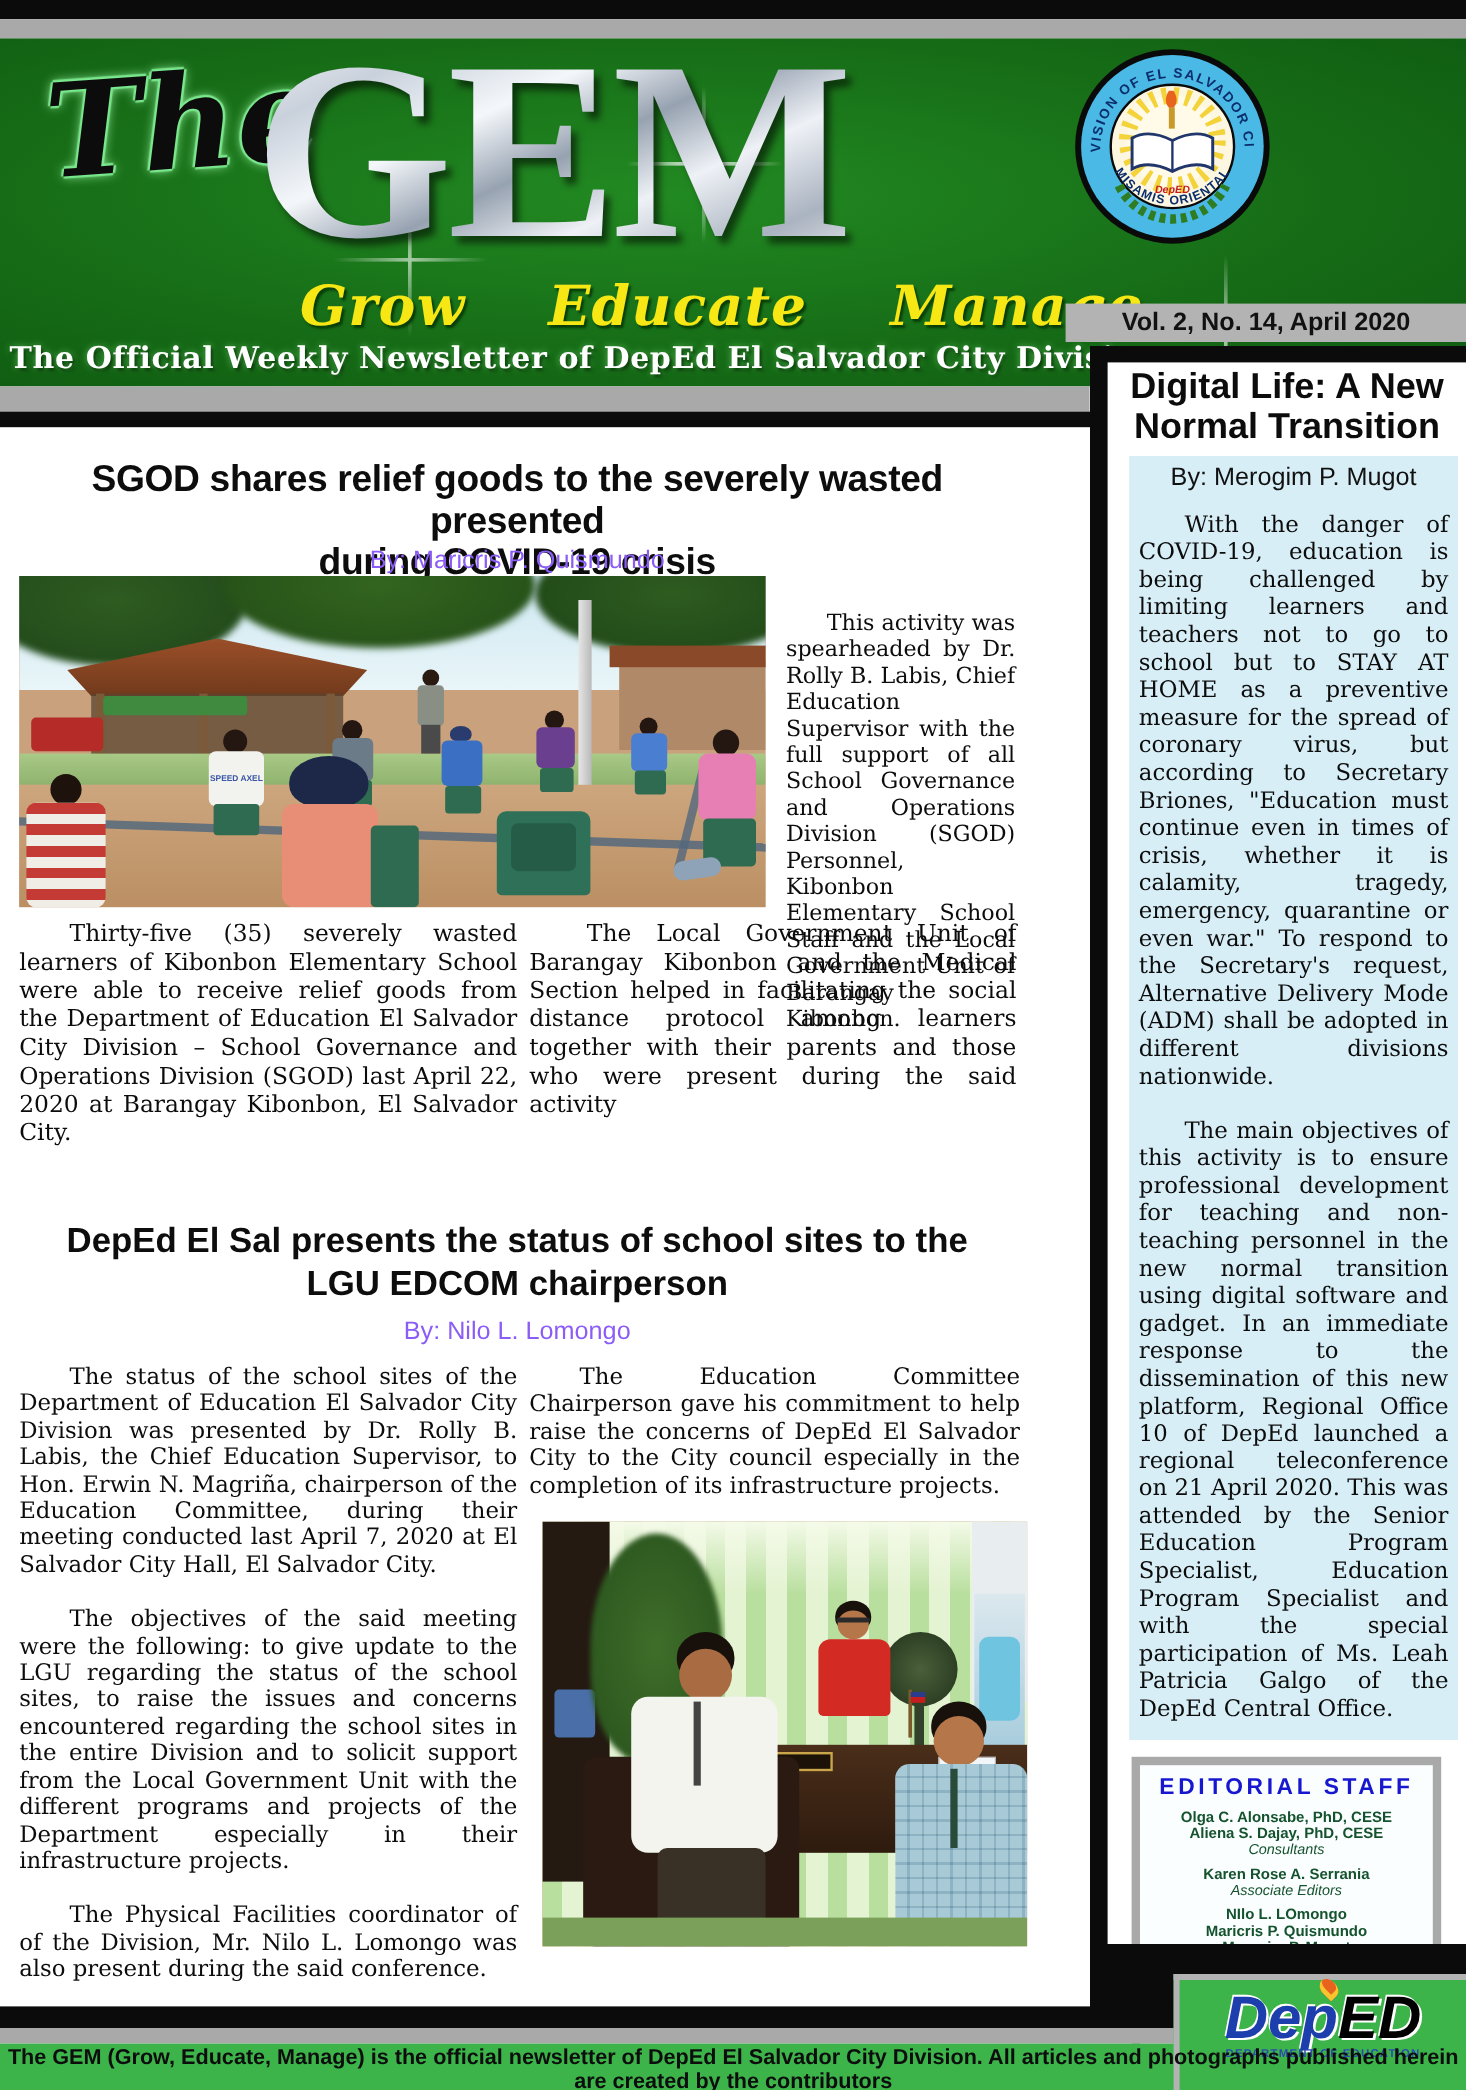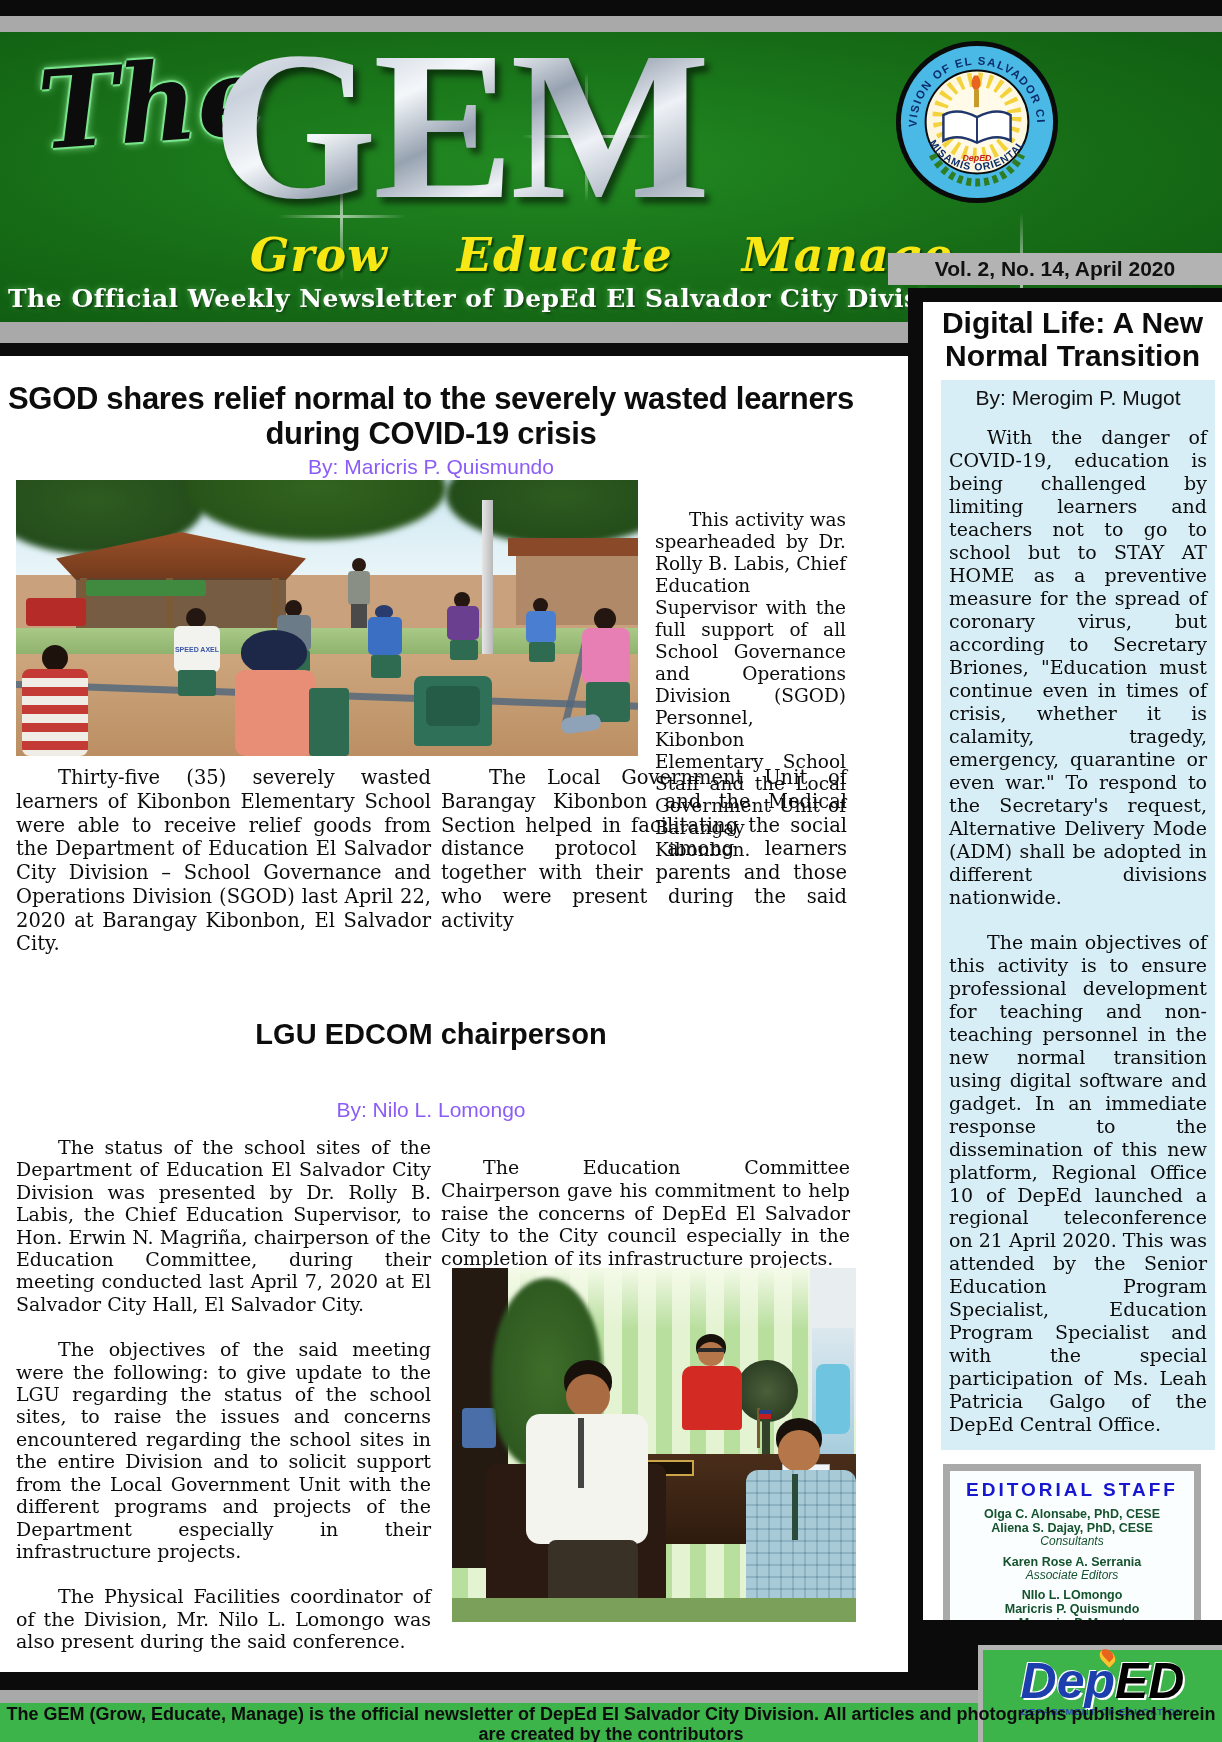--- a/index.html
+++ b/index.html
@@ -52,21 +52,21 @@
   .h2{left:2px;top:1016px;width:858px;text-align:center;font-family:"Liberation Sans",sans-serif;
       font-weight:bold;font-size:29px;line-height:1.25;color:#0d0d0d;}
   .byline2{left:2px;top:1098px;width:858px;}
 
   .serifcol{font-family:"DejaVu Serif",serif;color:#0c0c0c;text-align:justify;}
   .a1col{left:655px;top:480px;width:191px;height:282px;font-size:18.5px;line-height:1.19;}
   .a1left{left:16px;top:766px;width:415px;font-size:19.5px;line-height:1.22;text-indent:42px;}
   .a1mid{left:441px;top:766px;width:406px;font-size:19.5px;line-height:1.22;text-indent:48px;}
   .a2left{left:16px;top:1136px;width:415px;font-size:19px;line-height:1.18;}
   .a2left p{margin:0 0 23px 0;text-indent:42px;}
-  .a2right{left:441px;top:1136px;width:409px;font-size:19px;line-height:1.2;text-indent:42px;margin-top:20px;}
+  .a2right{left:441px;top:1136px;width:409px;font-size:19px;line-height:1.2;text-indent:42px;}
 
   
   .photo{overflow:hidden;background:#c9a17c;}
   .photo1{left:16px;top:480px;width:622px;height:276px;}
   .photo2{left:452px;top:1268px;width:404px;height:354px;}
   .fig div{position:absolute;}
 
   
   .sidebar{left:908px;top:288px;width:314px;height:1332px;background:#ffffff;
            border-left:15px solid #0b0b0b;border-top:14px solid #0b0b0b;box-sizing:border-box;}
@@ -150,21 +150,21 @@
     <div class="abs volbar">
       <span>Vol. 2, No. 14, April 2020</span>
     </div>
     <div class="abs banner">The Official Weekly Newsletter of DepEd El Salvador City Division</div>
   </div>
 
   <div class="abs band-gray-mid"></div>
   <div class="abs band-black-mid"></div>
 
   <div class="abs h1">
-    <div>SGOD shares relief normal to the severely wasted learners</div>
+    <div>SGOD shares relief goods to the severely wasted presented</div>
     <div>during COVID-19 crisis</div>
   </div>
   <div class="abs byline byline1">By: Maricris P. Quismundo</div>
 
   <div class="abs photo photo1">
     <div class="fig">
       <div style="left:0;top:0;width:622px;height:95px;background:linear-gradient(#cde8f2,#e9f5f8);"></div>
       <div style="left:-30px;top:-35px;width:220px;height:110px;border-radius:50%;background:radial-gradient(#2e5c20,#1f451a);filter:blur(3px);"></div>
       <div style="left:170px;top:-45px;width:260px;height:105px;border-radius:50%;background:radial-gradient(#33641f,#224c16);filter:blur(3px);"></div>
       <div style="left:430px;top:-35px;width:230px;height:100px;border-radius:50%;background:radial-gradient(#2e5c20,#1d4416);filter:blur(3px);"></div>
@@ -238,20 +238,21 @@
       </div>
       <div style="left:545px;top:236px;width:40px;height:16px;background:#8fa3b8;border-radius:8px;transform:rotate(-8deg);"></div>
     </div>
   </div>
 
   <div class="abs serifcol a1col" style="text-indent:34px;margin-top:29px;">This activity was spearheaded by Dr. Rolly B. Labis, Chief Education Supervisor with the full support of all School Governance and Operations Division (SGOD) Personnel, Kibonbon Elementary School Staff and the Local Government Unit of Barangay Kibonbon.</div>
   <div class="abs serifcol a1left">Thirty-five (35) severely wasted learners of Kibonbon Elementary School were able to receive relief goods from the Department of Education El Salvador City Division – School Governance and Operations Division (SGOD) last April 22, 2020 at Barangay Kibonbon, El Salvador City.</div>
   <div class="abs serifcol a1mid">The Local Government Unit of Barangay Kibonbon and the Medical Section helped in facilitating the social distance protocol among learners together with their parents and  those who were present during the said activity</div>
 
   <div class="abs h2">
+    <div>DepEd El Sal presents the status of school sites to the</div>
     <div>LGU EDCOM chairperson</div>
   </div>
   <div class="abs byline byline2">By: Nilo L. Lomongo</div>
 
   <div class="abs serifcol a2left">
     <p>The status of the school sites of the Department of Education El Salvador City Division was presented by Dr. Rolly B. Labis, the Chief Education Supervisor, to Hon. Erwin N. Magriña, chairperson of the Education Committee, during their meeting conducted last April 7, 2020 at El Salvador City Hall, El Salvador City.</p>
     <p>The objectives of the said meeting were the following: to give update to the LGU regarding the status of the school sites, to raise the issues and concerns encountered regarding the  school sites in the entire Division and to solicit support from the Local Government Unit with the different programs and projects of the Department especially in their infrastructure projects.</p>
     <p>The Physical Facilities coordinator of of the Division, Mr. Nilo L. Lomongo was also present during the said conference.</p>
   </div>
   <div class="abs serifcol a2right">The Education Committee Chairperson gave his commitment to help raise the concerns of  DepEd El Salvador City to the City council especially in the completion of its infrastructure projects.</div>

